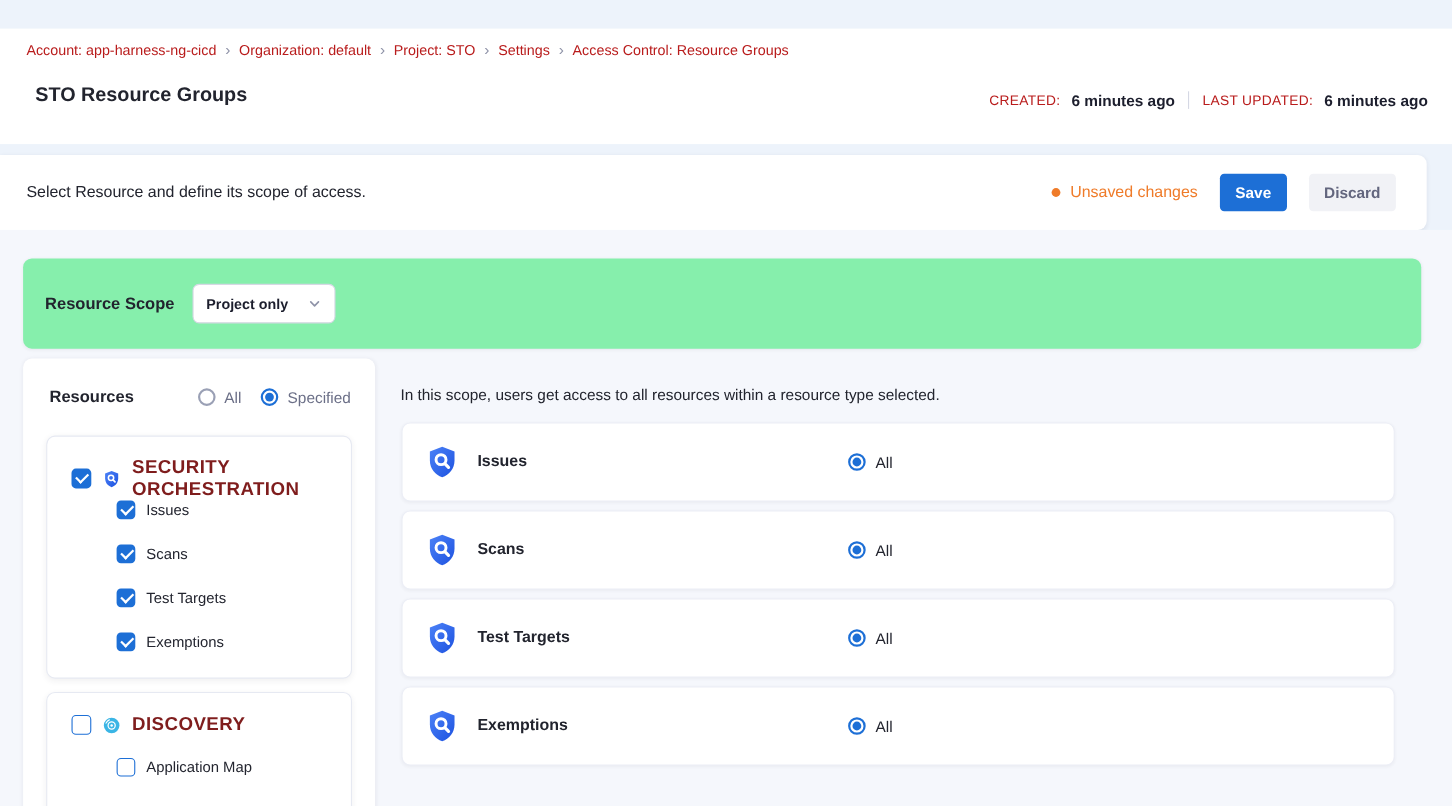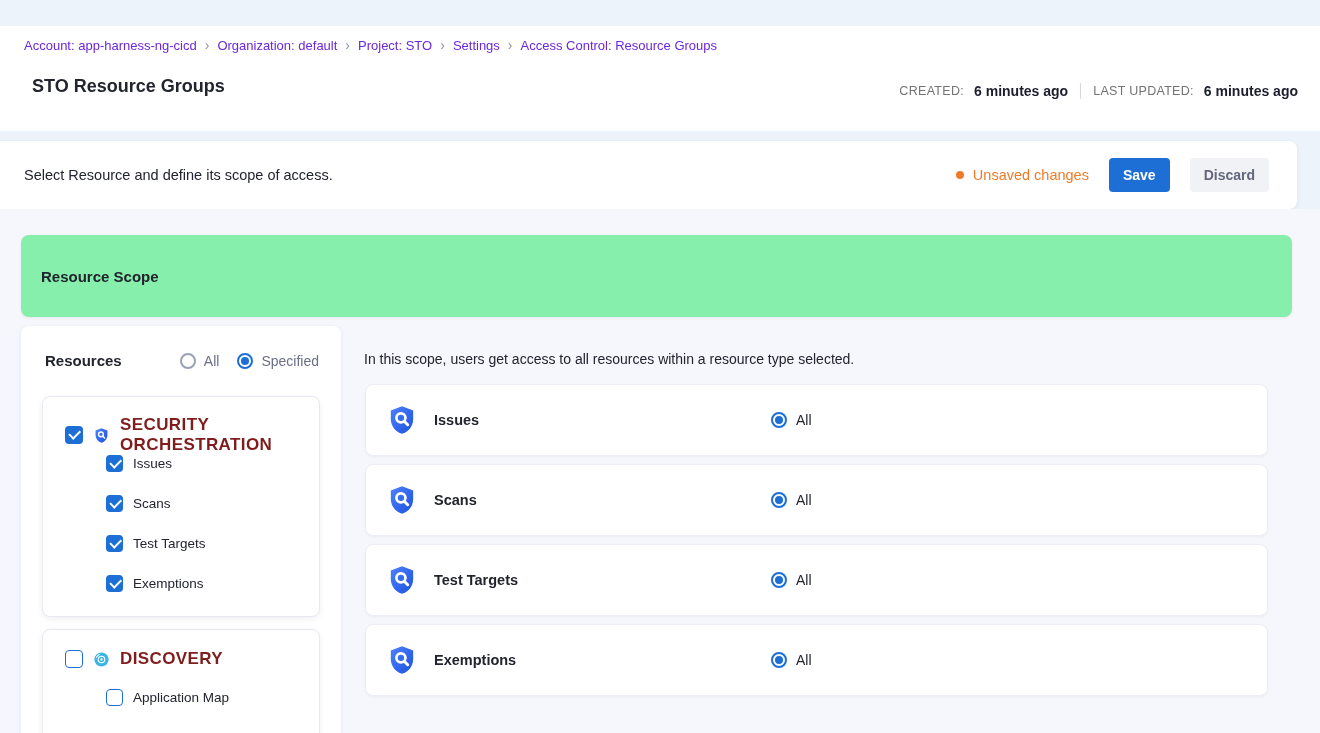--- a/index.html
+++ b/index.html
@@ -12,30 +12,30 @@
   }
   
   .header {
     position:absolute; left:0; top:26px; width:1320px; height:105px;
     background:#ffffff;
   }
   .breadcrumb {
     position:absolute; left:24px; top:12px; font-size:13px;
     display:flex; align-items:center; gap:8px; white-space:nowrap;
   }
-  .crumb { color:#6d28d9; cursor:pointer; }
+  .crumb { color:#b91c1c; cursor:pointer; }
   .crumb-sep { color:#8f93a8; font-size:14px; line-height:1; transform:translateY(-1px); }
   .page-title {
     position:absolute; left:32px; top:50px; font-size:18px; font-weight:700; color:#22242e;
   }
   .meta {
     position:absolute; right:22px; top:57px; display:flex; align-items:center; gap:10px;
     font-size:12.5px;
   }
-  .meta-label { color:#737373; letter-spacing:.3px; }
+  .meta-label { color:#b91c1c; letter-spacing:.3px; }
   .meta-value { color:#1c1e2d; font-weight:700; font-size:14px; }
   .meta-divider { width:1px; height:16px; background:#d5d8e4; margin:0 2px; }
   
   .toolbar {
     position:absolute; left:0; top:141px; width:1297px; height:68px;
     background:#ffffff; border-radius:0 8px 8px 0;
     box-shadow:0 1px 4px rgba(40,41,61,.08);
     display:flex; align-items:center;
   }
   .toolbar-desc { margin-left:24px; font-size:14.5px; color:#22242e; }
@@ -168,20 +168,26 @@
     </div>
     <button class="btn btn-primary">Save</button>
     <button class="btn btn-secondary">Discard</button>
   </div>
 </div>
 
 <div class="page-lower"></div>
 
 <div class="scope-card">
   <span class="scope-label">Resource Scope</span>
+  <div class="scope-select">
+    <span class="scope-select-value">Project only</span>
+    <svg width="12" height="12" viewBox="0 0 12 12">
+      <polyline points="2.5,4.5 6,8 9.5,4.5" fill="none" stroke="#8f93a8" stroke-width="1.5" stroke-linecap="round" stroke-linejoin="round"></polyline>
+    </svg>
+  </div>
 </div>
 
 <div class="resources-panel">
   <div class="resources-header">
     <span class="resources-title">Resources</span>
     <div class="radio-group">
       <span class="radio-opt">
         <span class="radio off"></span>
         <span class="radio-label">All</span>
       </span>

